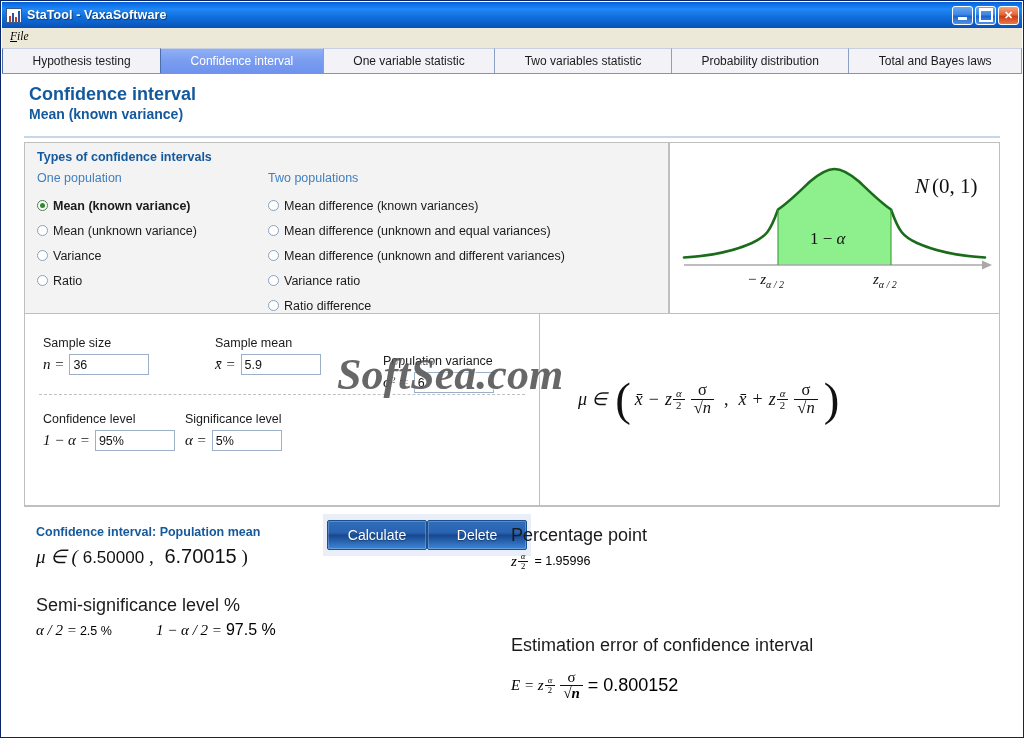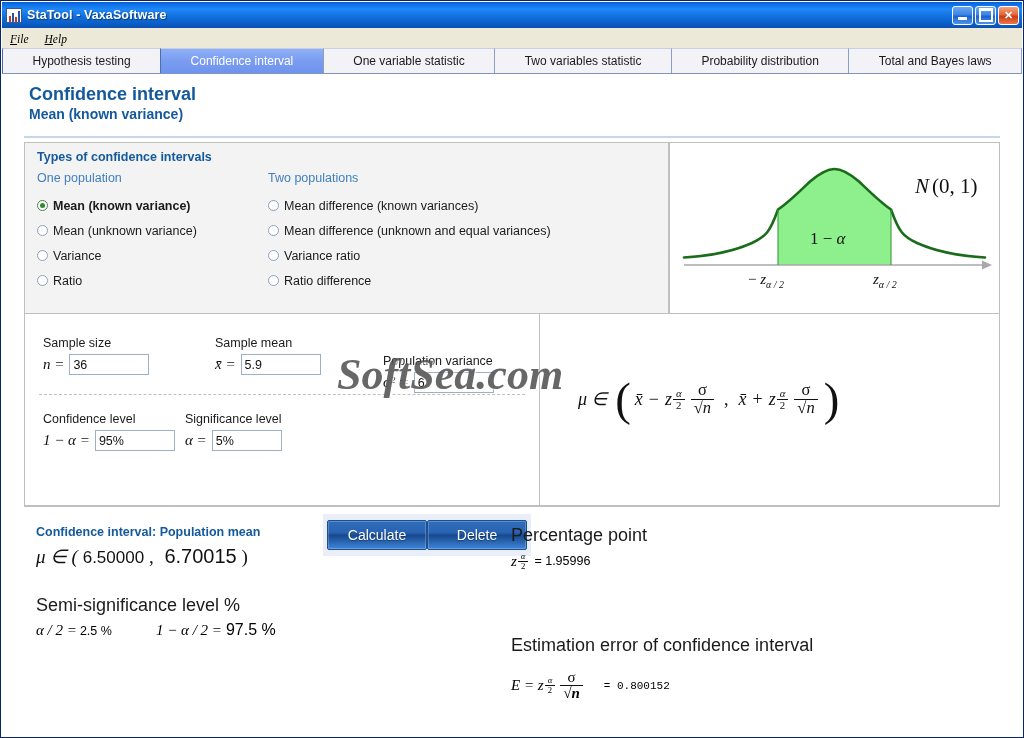--- a/index.html
+++ b/index.html
@@ -45,22 +45,22 @@
   .wbtn.close{
     background:linear-gradient(to bottom,#f4a07a 0%,#e4653a 45%,#cc3c12 55%,#e9784a 100%);
   }
   .wbtn span{color:#fff;font-size:11px;font-weight:bold;line-height:1;}
   .wbtn.min span{display:block;width:9px;height:3px;background:#fff;margin-top:6px;}
   .wbtn.max span{display:block;width:10px;height:9px;border:2px solid #fff;border-top-width:3px;background:transparent;}
 
   
   .menubar{
     position:absolute;left:1px;top:27px;width:1020px;height:19px;
-    background:#ece9d8;display:flex;align-items:flex-end;
-    font-size:11.5px;color:#000;
+    background:#ece9d8;display:flex;align-items:flex-start;
+    font-size:11.5px;color:#000;flex-direction:column;
   }
   .menubar .mi{padding:2px 8px;cursor:default;}
   .menubar .mi u{text-decoration:underline;}
 
   
   .tabstrip{
     position:absolute;left:1px;top:46px;width:1020px;height:26px;
     background:#ece9d8;
     display:flex;align-items:flex-end;
   }
@@ -269,20 +269,24 @@
       </div>
 
       <div class="radio-list two">
         <div class="radio-row">
           <span class="radio"></span>
           <span>Mean difference (known variances)</span>
         </div>
         <div class="radio-row">
           <span class="radio"></span>
           <span>Mean difference (unknown and equal variances)</span>
+        </div>
+        <div class="radio-row">
+          <span class="radio"></span>
+          <span>Mean difference (unknown and different variances)</span>
         </div>
         <div class="radio-row">
           <span class="radio"></span>
           <span>Variance ratio</span>
         </div>
         <div class="radio-row">
           <span class="radio"></span>
           <span>Ratio difference</span>
         </div>
       </div>
@@ -453,21 +457,21 @@
         <div style="margin-top:14px;display:flex;align-items:center;font-size:15px;">
           <span class="mi">E = z</span>
           <span class="frac" style="font-size:.58em;margin-left:1px;">
             <span class="num mi">α</span>
             <span class="den mr">2</span>
           </span>
           <span class="frac" style="margin-left:5px;">
             <span class="num mr">σ</span>
             <span class="den mi" style="font-weight:bold;">√n</span>
           </span>
-          <span style="font-family:Liberation Mono, monospace;font-size:11px;margin-left:21px;">= 0.800152</span>
+          <span style="font-family:Liberation Sans, sans-serif;font-size:18px;margin-left:5px;">= 0.800152</span>
         </div>
       </div>
 
     </div>
 
     <div class="watermark">SoftSea.com</div>
 
   </div>
 </div>
 

